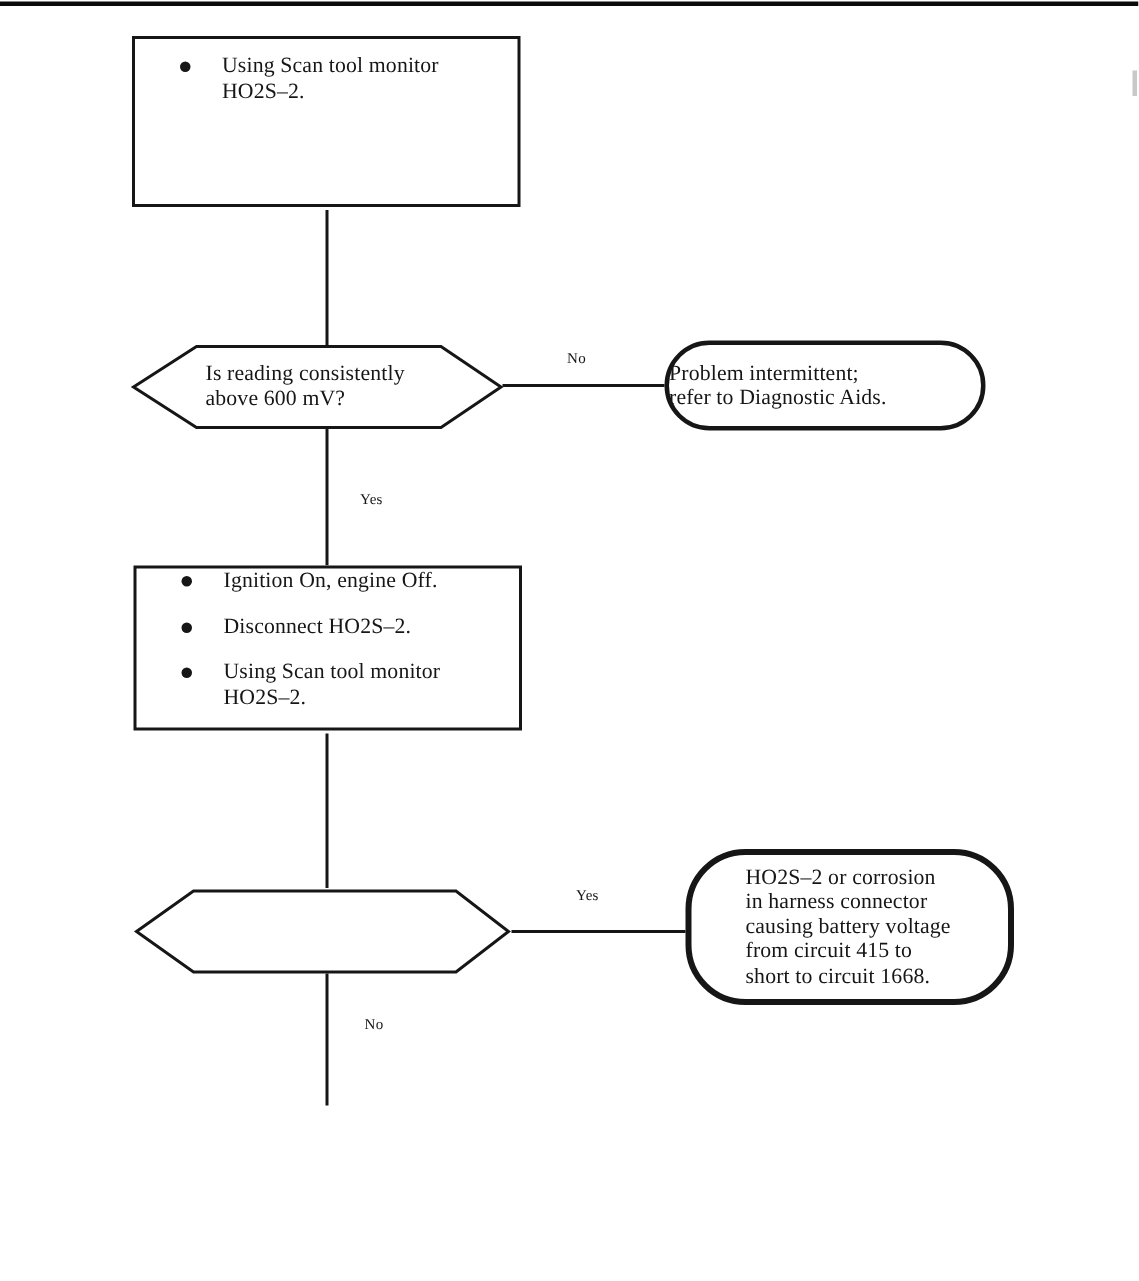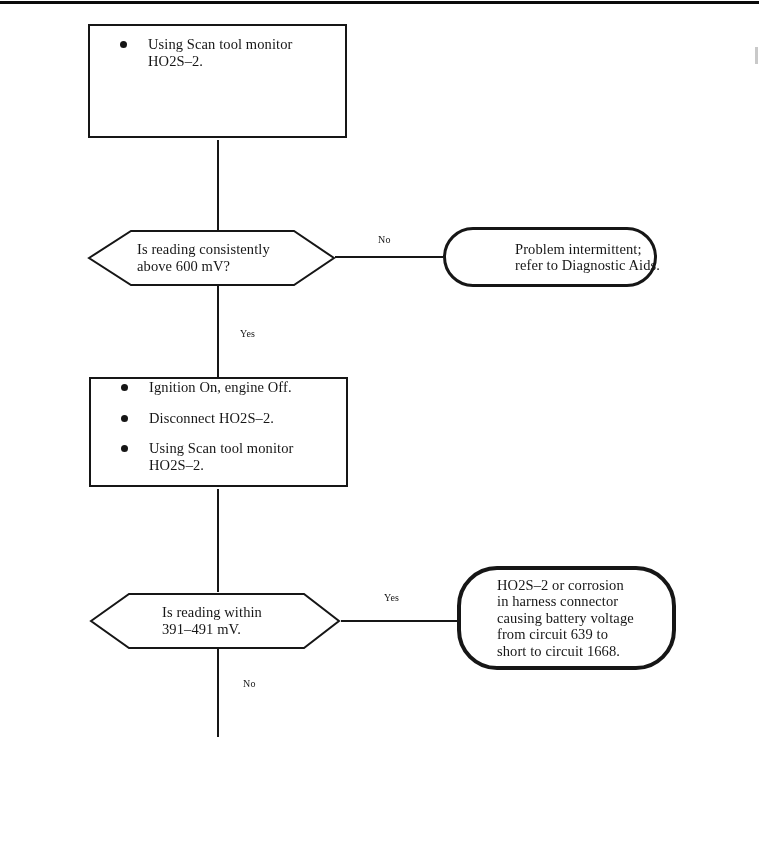--- a/index.html
+++ b/index.html
@@ -72,21 +72,21 @@
   <svg class="hex" style="left:88px; top:229px;" width="248" height="58" viewBox="0 0 248 58">
     <polygon points="1,29 43,2 206,2 246,29 206,56 43,56"></polygon>
   </svg>
   <div class="hex-text" style="left:137px; top:241px;">Is reading consistently
 above 600 mV?</div>
 
   <div class="hline" style="left:335px; top:256px; width:108px; height:2px;"></div>
   <div class="branch-label" style="left:378px; top:232px;">No</div>
 
   <div class="stadium" style="left:443px; top:227px; width:214px; height:60px; border-radius:30px; border-width:3.5px;">
-    <div class="stext" style="padding-left:30px;margin-left:39px;">Problem intermittent;
+    <div class="stext" style="">Problem intermittent;
 refer to Diagnostic Aids.</div>
   </div>
 
   <div class="vline" style="left:217px; top:286px; width:2px; height:91px;"></div>
   <div class="branch-label" style="left:240px; top:326px;">Yes</div>
 
   <div class="pbox" style="left:89px; top:377px; width:259px; height:110px;">
     <div class="blist" style="">
       <div class="bitem" style="margin-bottom:14px;">
         <span class="bdot"></span>
@@ -102,31 +102,29 @@
 HO2S–2.</span>
       </div>
     </div>
   </div>
 
   <div class="vline" style="left:217px; top:489px; width:2px; height:103px;"></div>
 
   <svg class="hex" style="left:90px; top:592px;" width="251" height="58" viewBox="0 0 251 58">
     <polygon points="1,29 39,2 214,2 249,29 214,56 39,56"></polygon>
   </svg>
-  <div class="hex-text" style="left:162px; top:604px;">Is reading within
-391–491 mV.</div>
 
   <div class="hline" style="left:341px; top:620px; width:116px; height:2px;"></div>
   <div class="branch-label" style="left:384px; top:590px;">Yes</div>
 
   <div class="stadium" style="left:457px; top:566px; width:219px; height:104px; border-radius:40px;">
     <div class="stext" style="padding-left:36px;">HO2S–2 or corrosion
 in harness connector
 causing battery voltage
-from circuit 639 to
+from circuit 415 to
 short to circuit 1668.</div>
   </div>
 
   <div class="vline" style="left:217px; top:649px; width:2px; height:88px;"></div>
   <div class="branch-label" style="left:243px; top:676px;">No</div>
 
 
 </div>
 
 </body></html>

